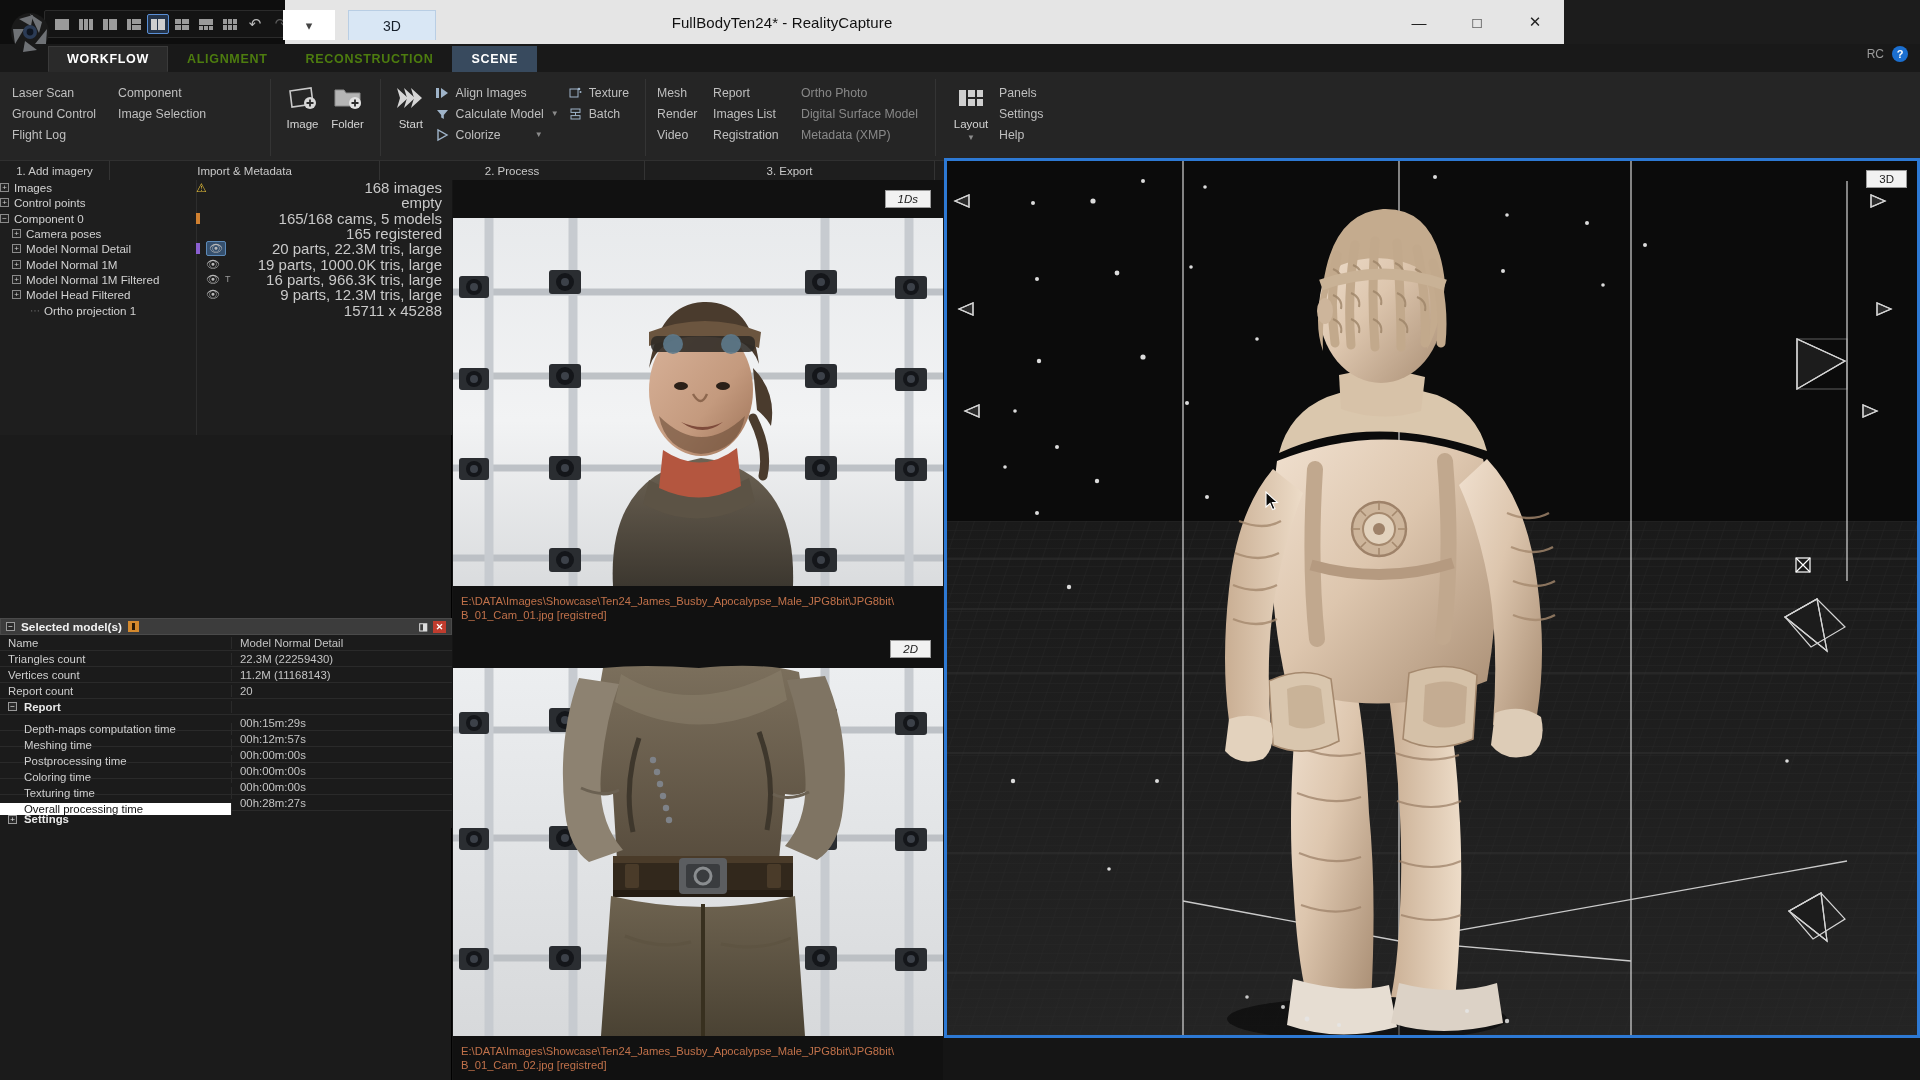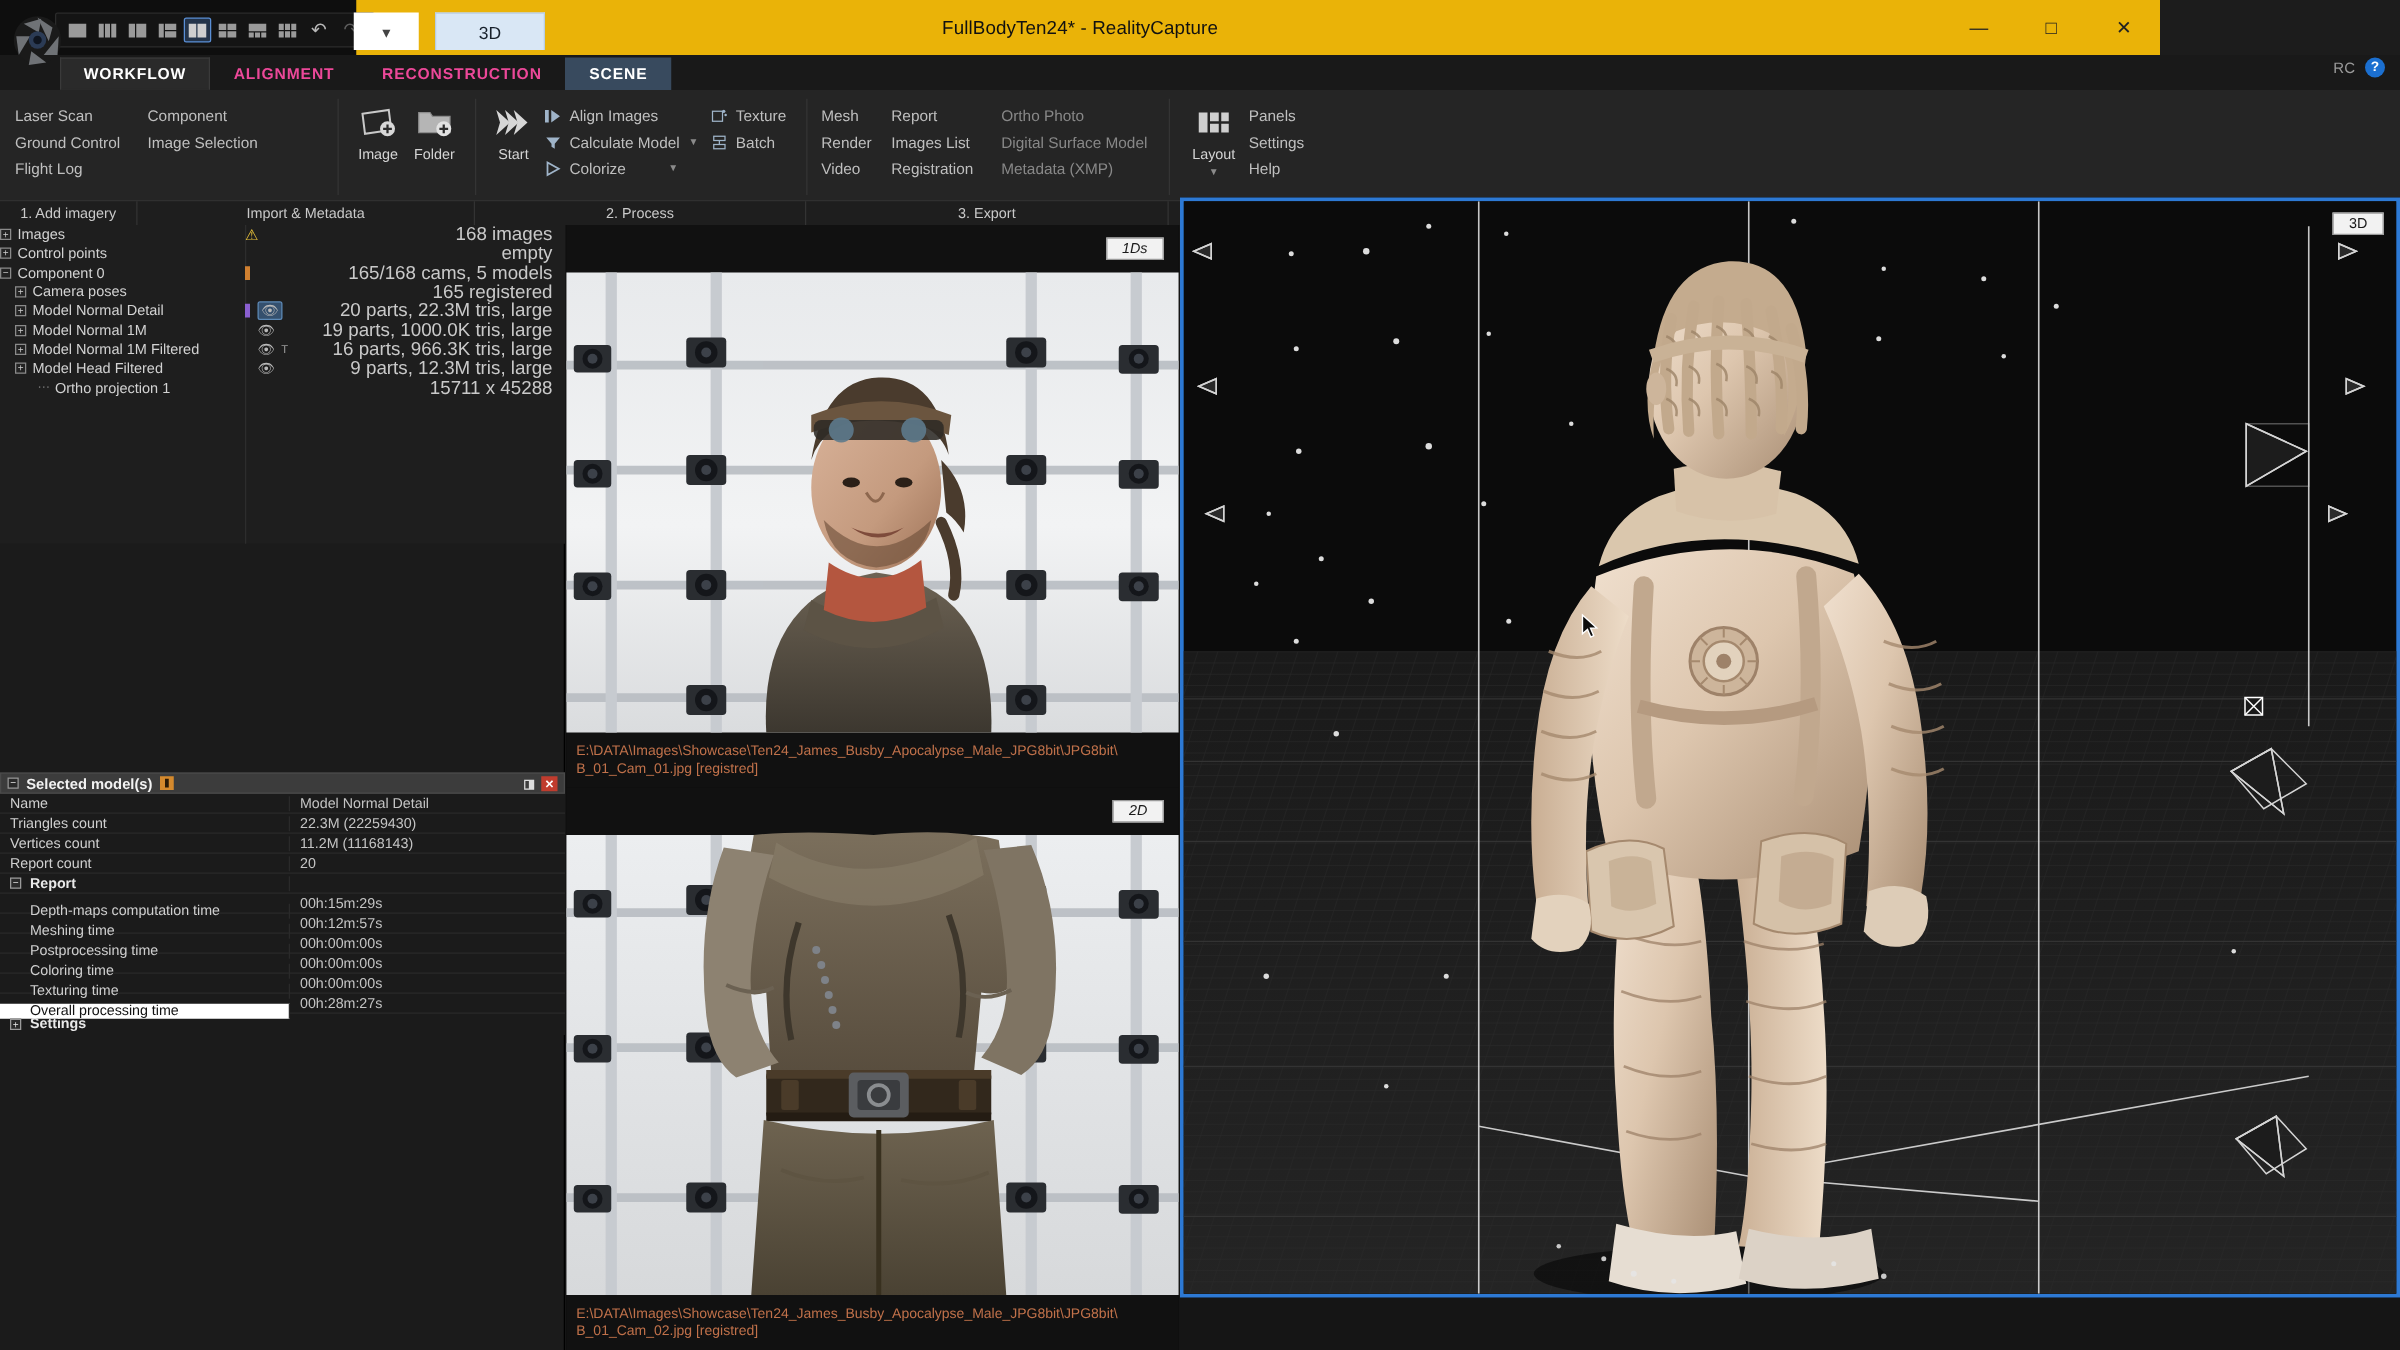--- a/index.html
+++ b/index.html
@@ -6,22 +6,22 @@
   html,body {
     width:1920px; height:1080px; overflow:hidden;
     background:#0a0a0a;
     font-family:"Liberation Sans", sans-serif;
     -webkit-font-smoothing:antialiased;
   }
   #app { position:relative; width:1920px; height:1080px; background:#1c1c1c; }
 
   
   .titlebar{
-    position:absolute; top:0; left:0; width:1728px; height:44px;
-    background:#eab308; display:flex; align-items:center;
+    position:absolute; top:0; left:0; width:1564px; height:44px;
+    background:#e5e5e5; display:flex; align-items:center;
   }
   .title-text{
     position:absolute; left:0; right:0; text-align:center;
     font-size:15px; color:#111; letter-spacing:.1px;
   }
   .winctrls{ position:absolute; right:0; top:0; height:44px; display:flex; }
   .winbtn{ width:58px; height:44px; display:flex; align-items:center; justify-content:center;
            font-size:15px; color:#222; }
 
   
@@ -59,21 +59,21 @@
   
   .logo{ position:absolute; left:6px; top:6px; width:48px; height:52px; z-index:7; }
 
   
   .ribbon-tabs{
     position:absolute; top:44px; left:0; width:1920px; height:28px;
     background:#191919; display:flex; align-items:flex-end; padding-left:48px;
   }
   .rtab{
     height:26px; padding:0 18px; display:flex; align-items:center;
-    font-size:12.5px; letter-spacing:.7px; color:#ec4899; font-weight:bold;
+    font-size:12.5px; letter-spacing:.7px; color:#4d7c0f; font-weight:bold;
     border:1px solid transparent;
   }
   .rtab.active{ background:#2a2a2a; color:#ffffff; border-color:#3a3a3a; border-bottom-color:#2a2a2a; }
   .rtab.scene{ background:#384a5e; color:#ffffff; }
 
   .rc-right{
     position:absolute; right:12px; top:46px; display:flex; align-items:center; gap:8px;
     font-size:12px; color:#9a9a9a;
   }
   .rc-help{

